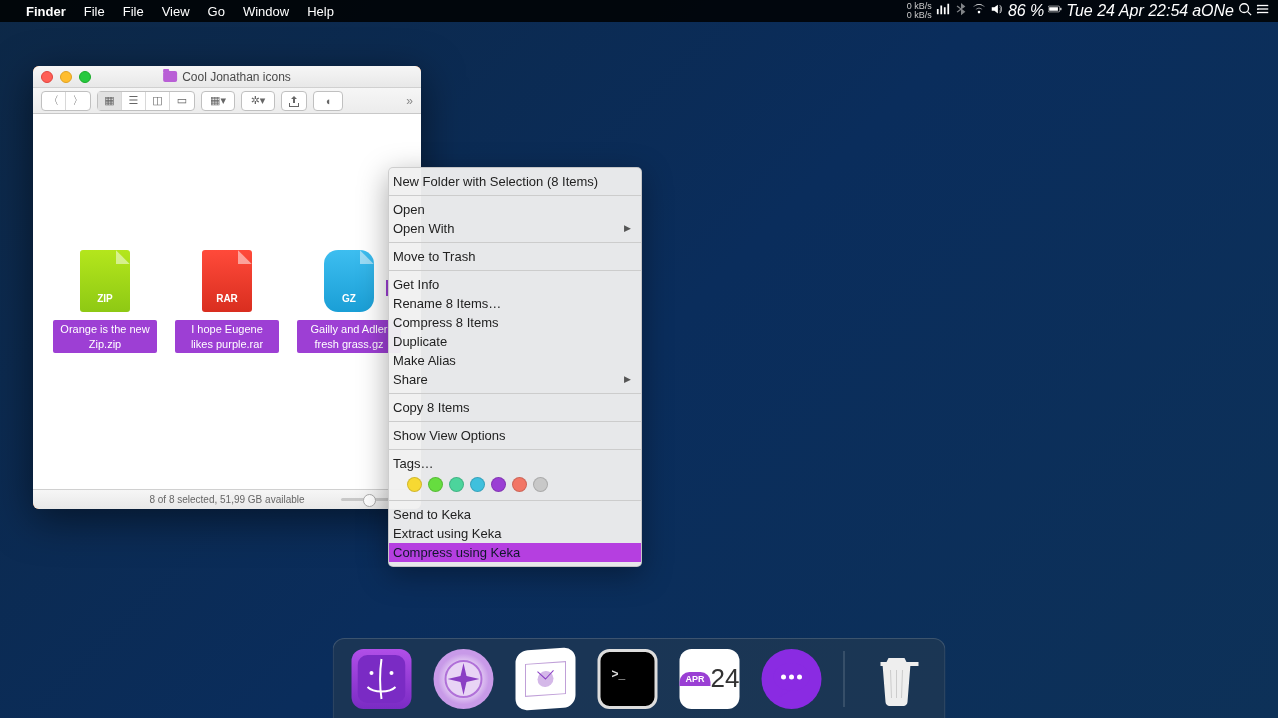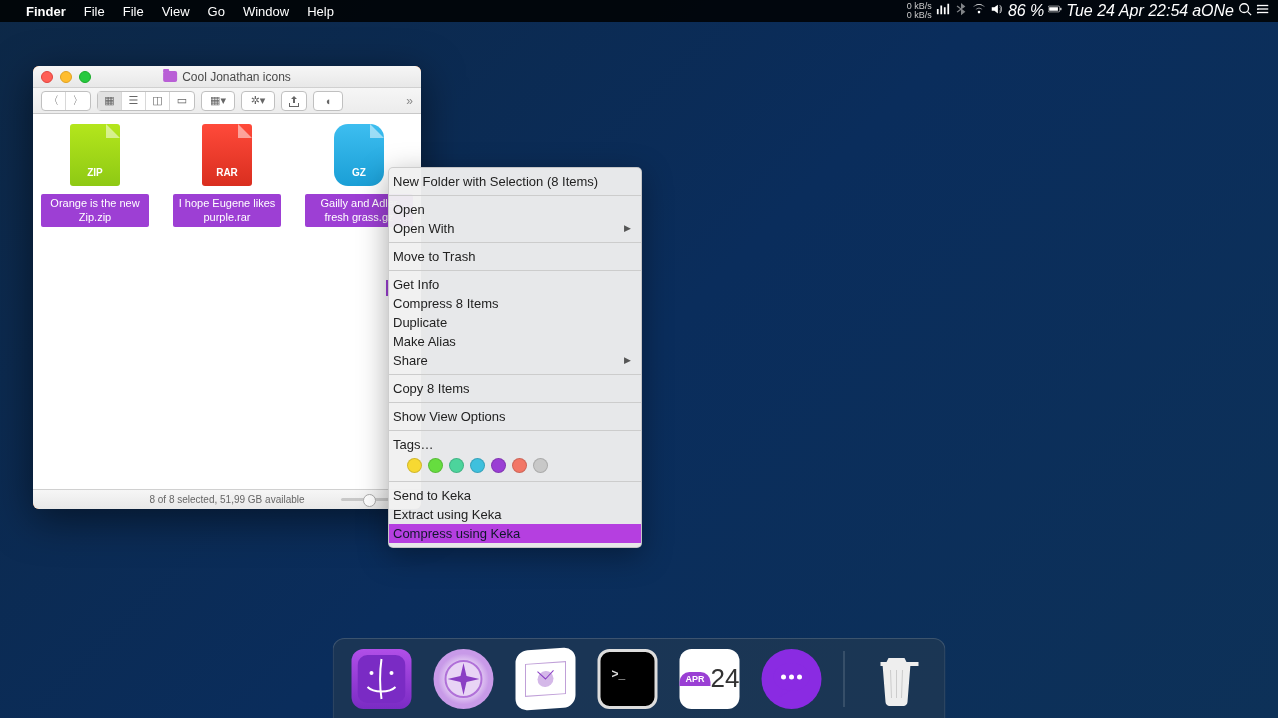--- a/index.html
+++ b/index.html
@@ -27,21 +27,21 @@
 .folder-mini { width: 14px; height: 11px; background: #b95fd6; border-radius: 2px; position: relative; }
 .folder-mini::before { content:''; position:absolute; top:-2px; left:0; width:6px; height:3px; background:#b95fd6; border-radius:1px 1px 0 0; }
 
 .toolbar { height: 26px; background: linear-gradient(#f6f6f6,#ececec); border-bottom: 1px solid #c8c8c8; display: flex; align-items: center; padding: 0 8px; gap: 6px; }
 .tb-group { display: flex; border: 1px solid #c0c0c0; border-radius: 4px; background: #fff; height: 20px; }
 .tb-btn { width: 24px; display: flex; align-items: center; justify-content: center; font-size: 11px; color: #666; border-right: 1px solid #d8d8d8; }
 .tb-btn:last-child { border-right: none; }
 .tb-btn.active { background: #e2e2e2; }
 .tb-expand { margin-left: auto; color: #888; font-size: 12px; }
 
-.content { flex: 1; background: #fff; padding: 10px 8px; display: flex; gap: 24px; align-items: flex-start; position: relative; }
+.content { flex: 1; background: #fff; padding: 10px 20px; display: flex; gap: 18px; align-items: center; position: relative; }
 .file { width: 115px; display: flex; flex-direction: column; align-items: center; }
 .file-icon { width: 50px; height: 62px; border-radius: 3px; position: relative; margin-bottom: 8px; display:flex; align-items:flex-end; justify-content:center; font-size:10px; font-weight:700; color:#fff; padding-bottom:8px;}
 .file-icon::after { content:''; position:absolute; top:0; right:0; width:14px; height:14px; background:rgba(255,255,255,0.5); clip-path: polygon(0 0, 100% 100%, 0 100%);}
 .file-icon.zip { background: linear-gradient(#b4e61c,#8ec914); }
 .file-icon.rar { background: linear-gradient(#ff4a3a,#d92e1f); }
 .file-icon.gz  { background: linear-gradient(#3dbef0,#1a9fd6); border-radius: 14px; }
 .file-label { background: #9d3fd4; color:#fff; font-size:11px; text-align:center; padding:2px 4px; border-radius:2px; line-height:1.3; }
 
 .statusbar { height: 20px; background: linear-gradient(#f6f6f6,#e8e8e8); border-top:1px solid #d0d0d0; display:flex; align-items:center; justify-content:center; font-size:10px; color:#666; position:relative;}
 .zoom-slider { position:absolute; right:30px; width:50px; height:3px; background:#c8c8c8; border-radius:2px; }
@@ -208,20 +208,21 @@
 
 <div class="ctxmenu" id="ctxmenu">
     <div class="ctx-item">New Folder with Selection (8 Items)</div>
     <div class="ctx-sep"></div>
     <div class="ctx-item">Open</div>
     <div class="ctx-item ctx-arrow">Open With</div>
     <div class="ctx-sep"></div>
     <div class="ctx-item">Move to Trash</div>
     <div class="ctx-sep"></div>
     <div class="ctx-item">Get Info</div>
+    <div class="ctx-item">Rename 8 Items…</div>
     <div class="ctx-item">Compress 8 Items</div>
     <div class="ctx-item">Duplicate</div>
     <div class="ctx-item">Make Alias</div>
     <div class="ctx-item ctx-arrow">Share</div>
     <div class="ctx-sep"></div>
     <div class="ctx-item">Copy 8 Items</div>
     <div class="ctx-sep"></div>
     <div class="ctx-item">Show View Options</div>
     <div class="ctx-sep"></div>
     <div class="ctx-item">Tags…</div>

